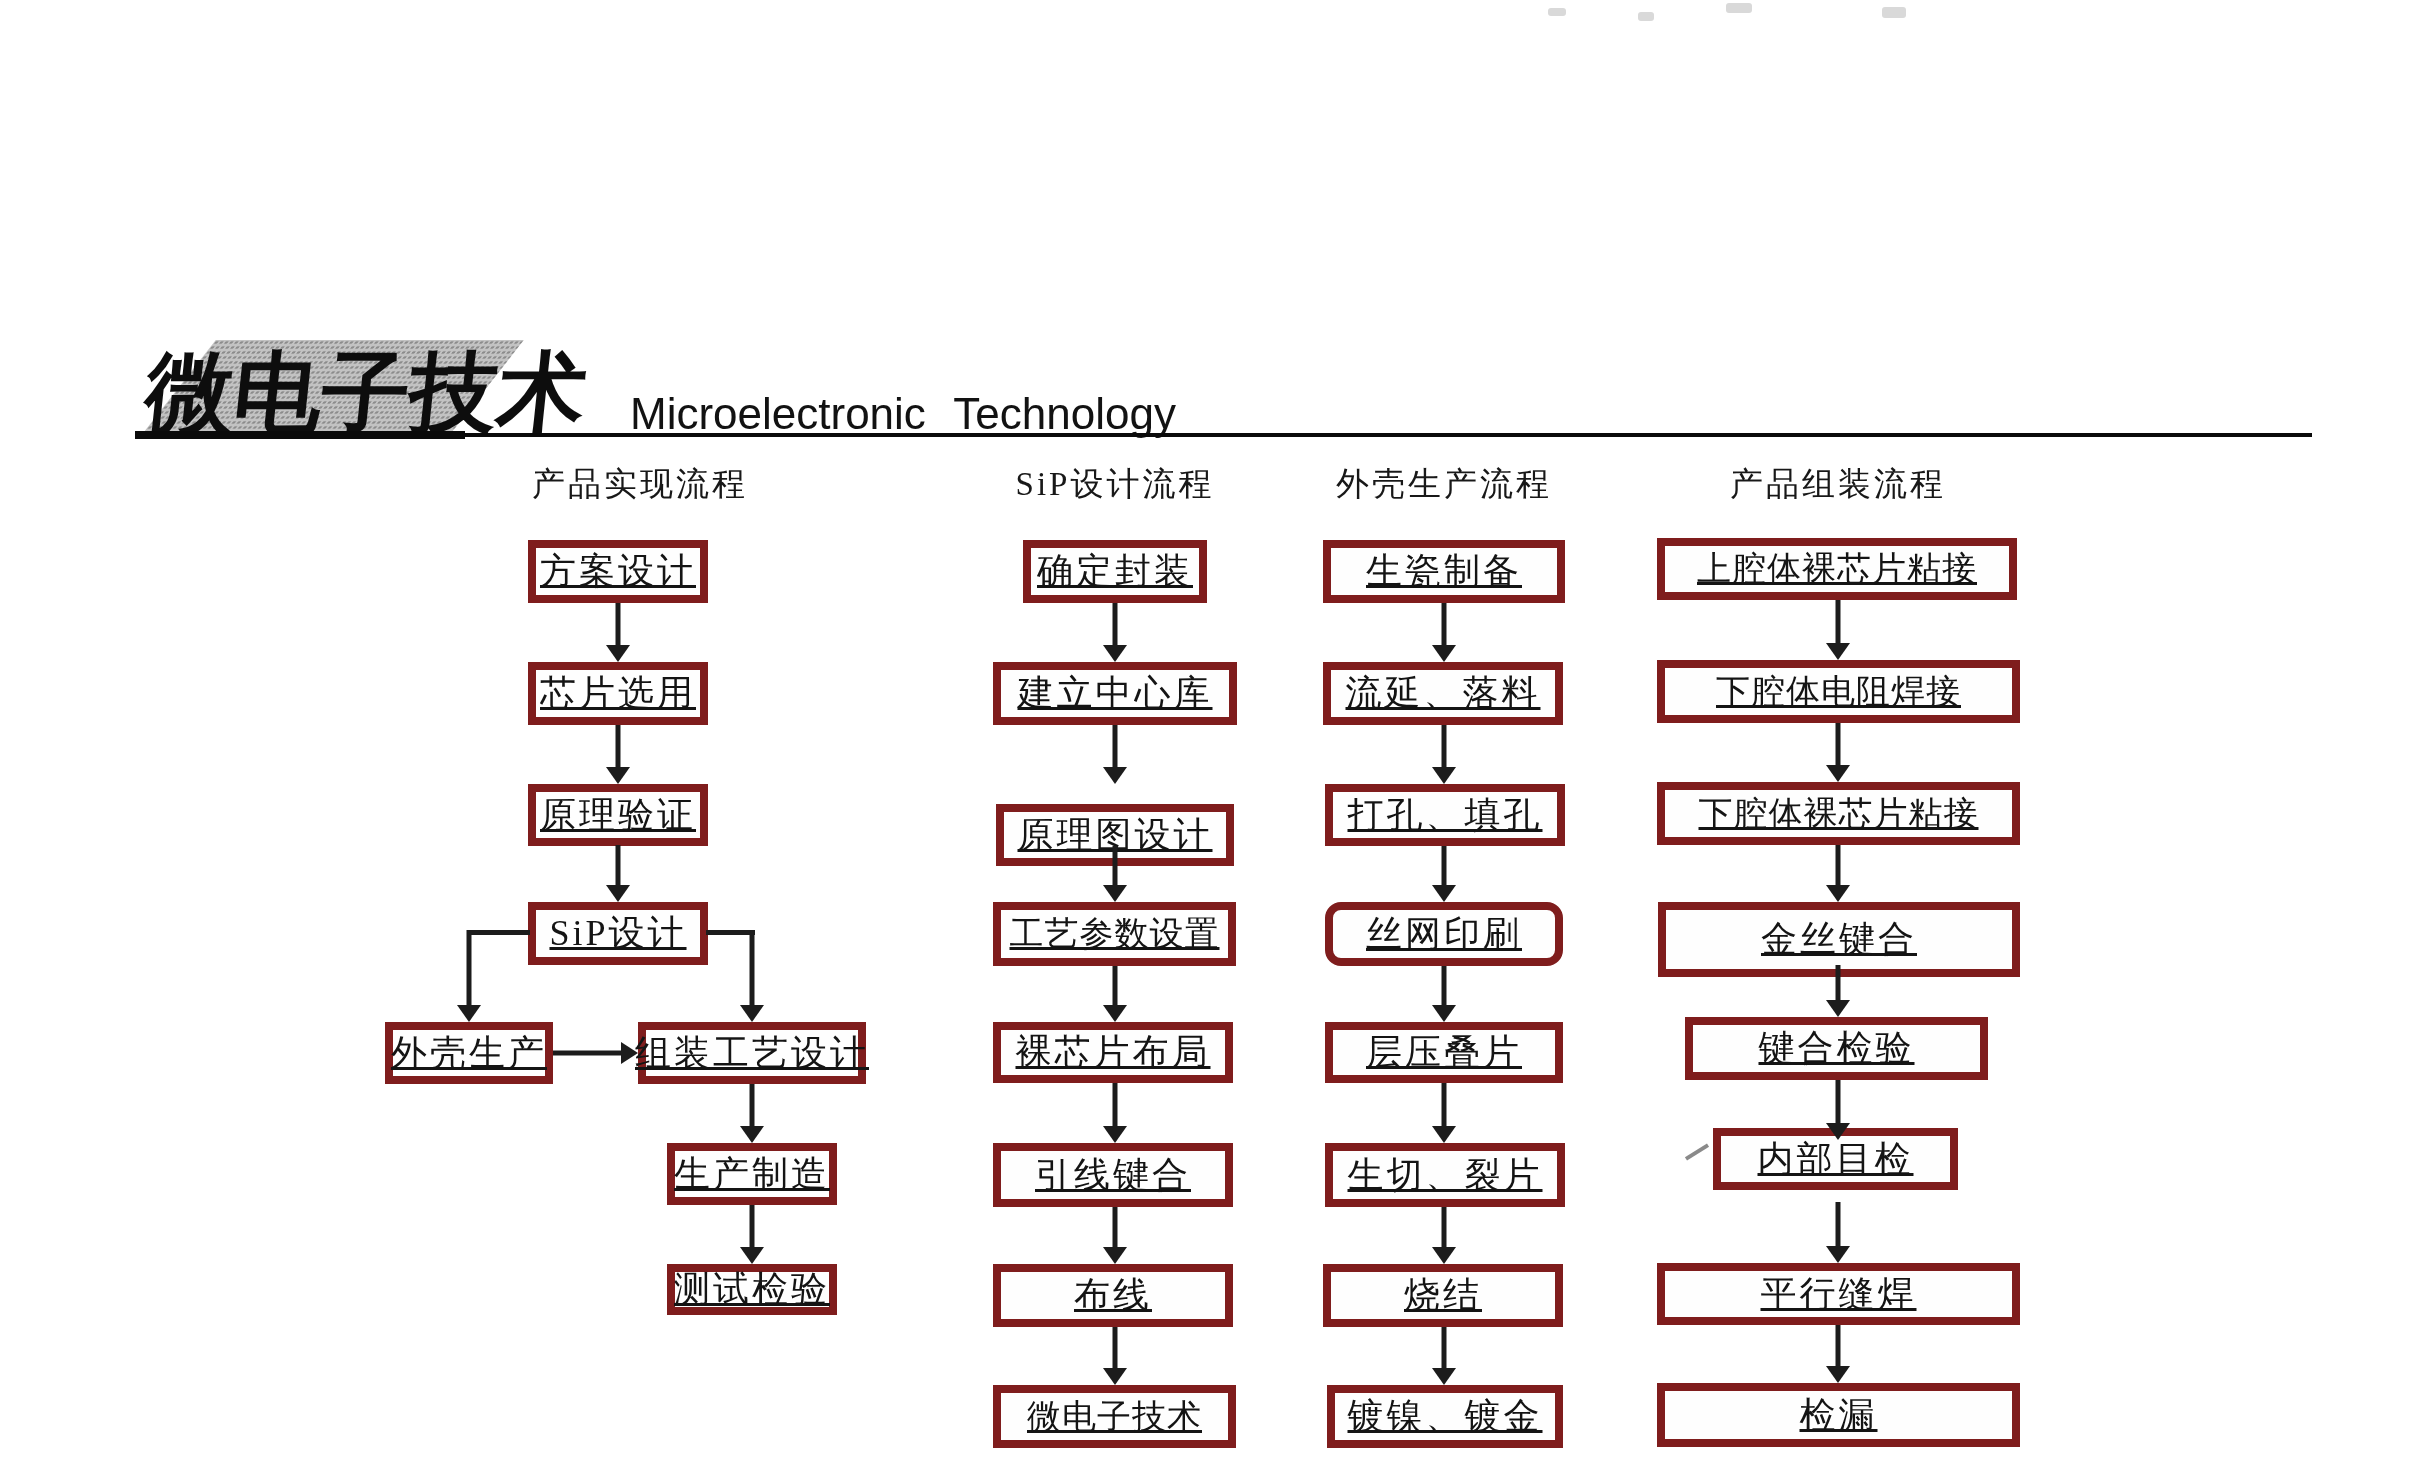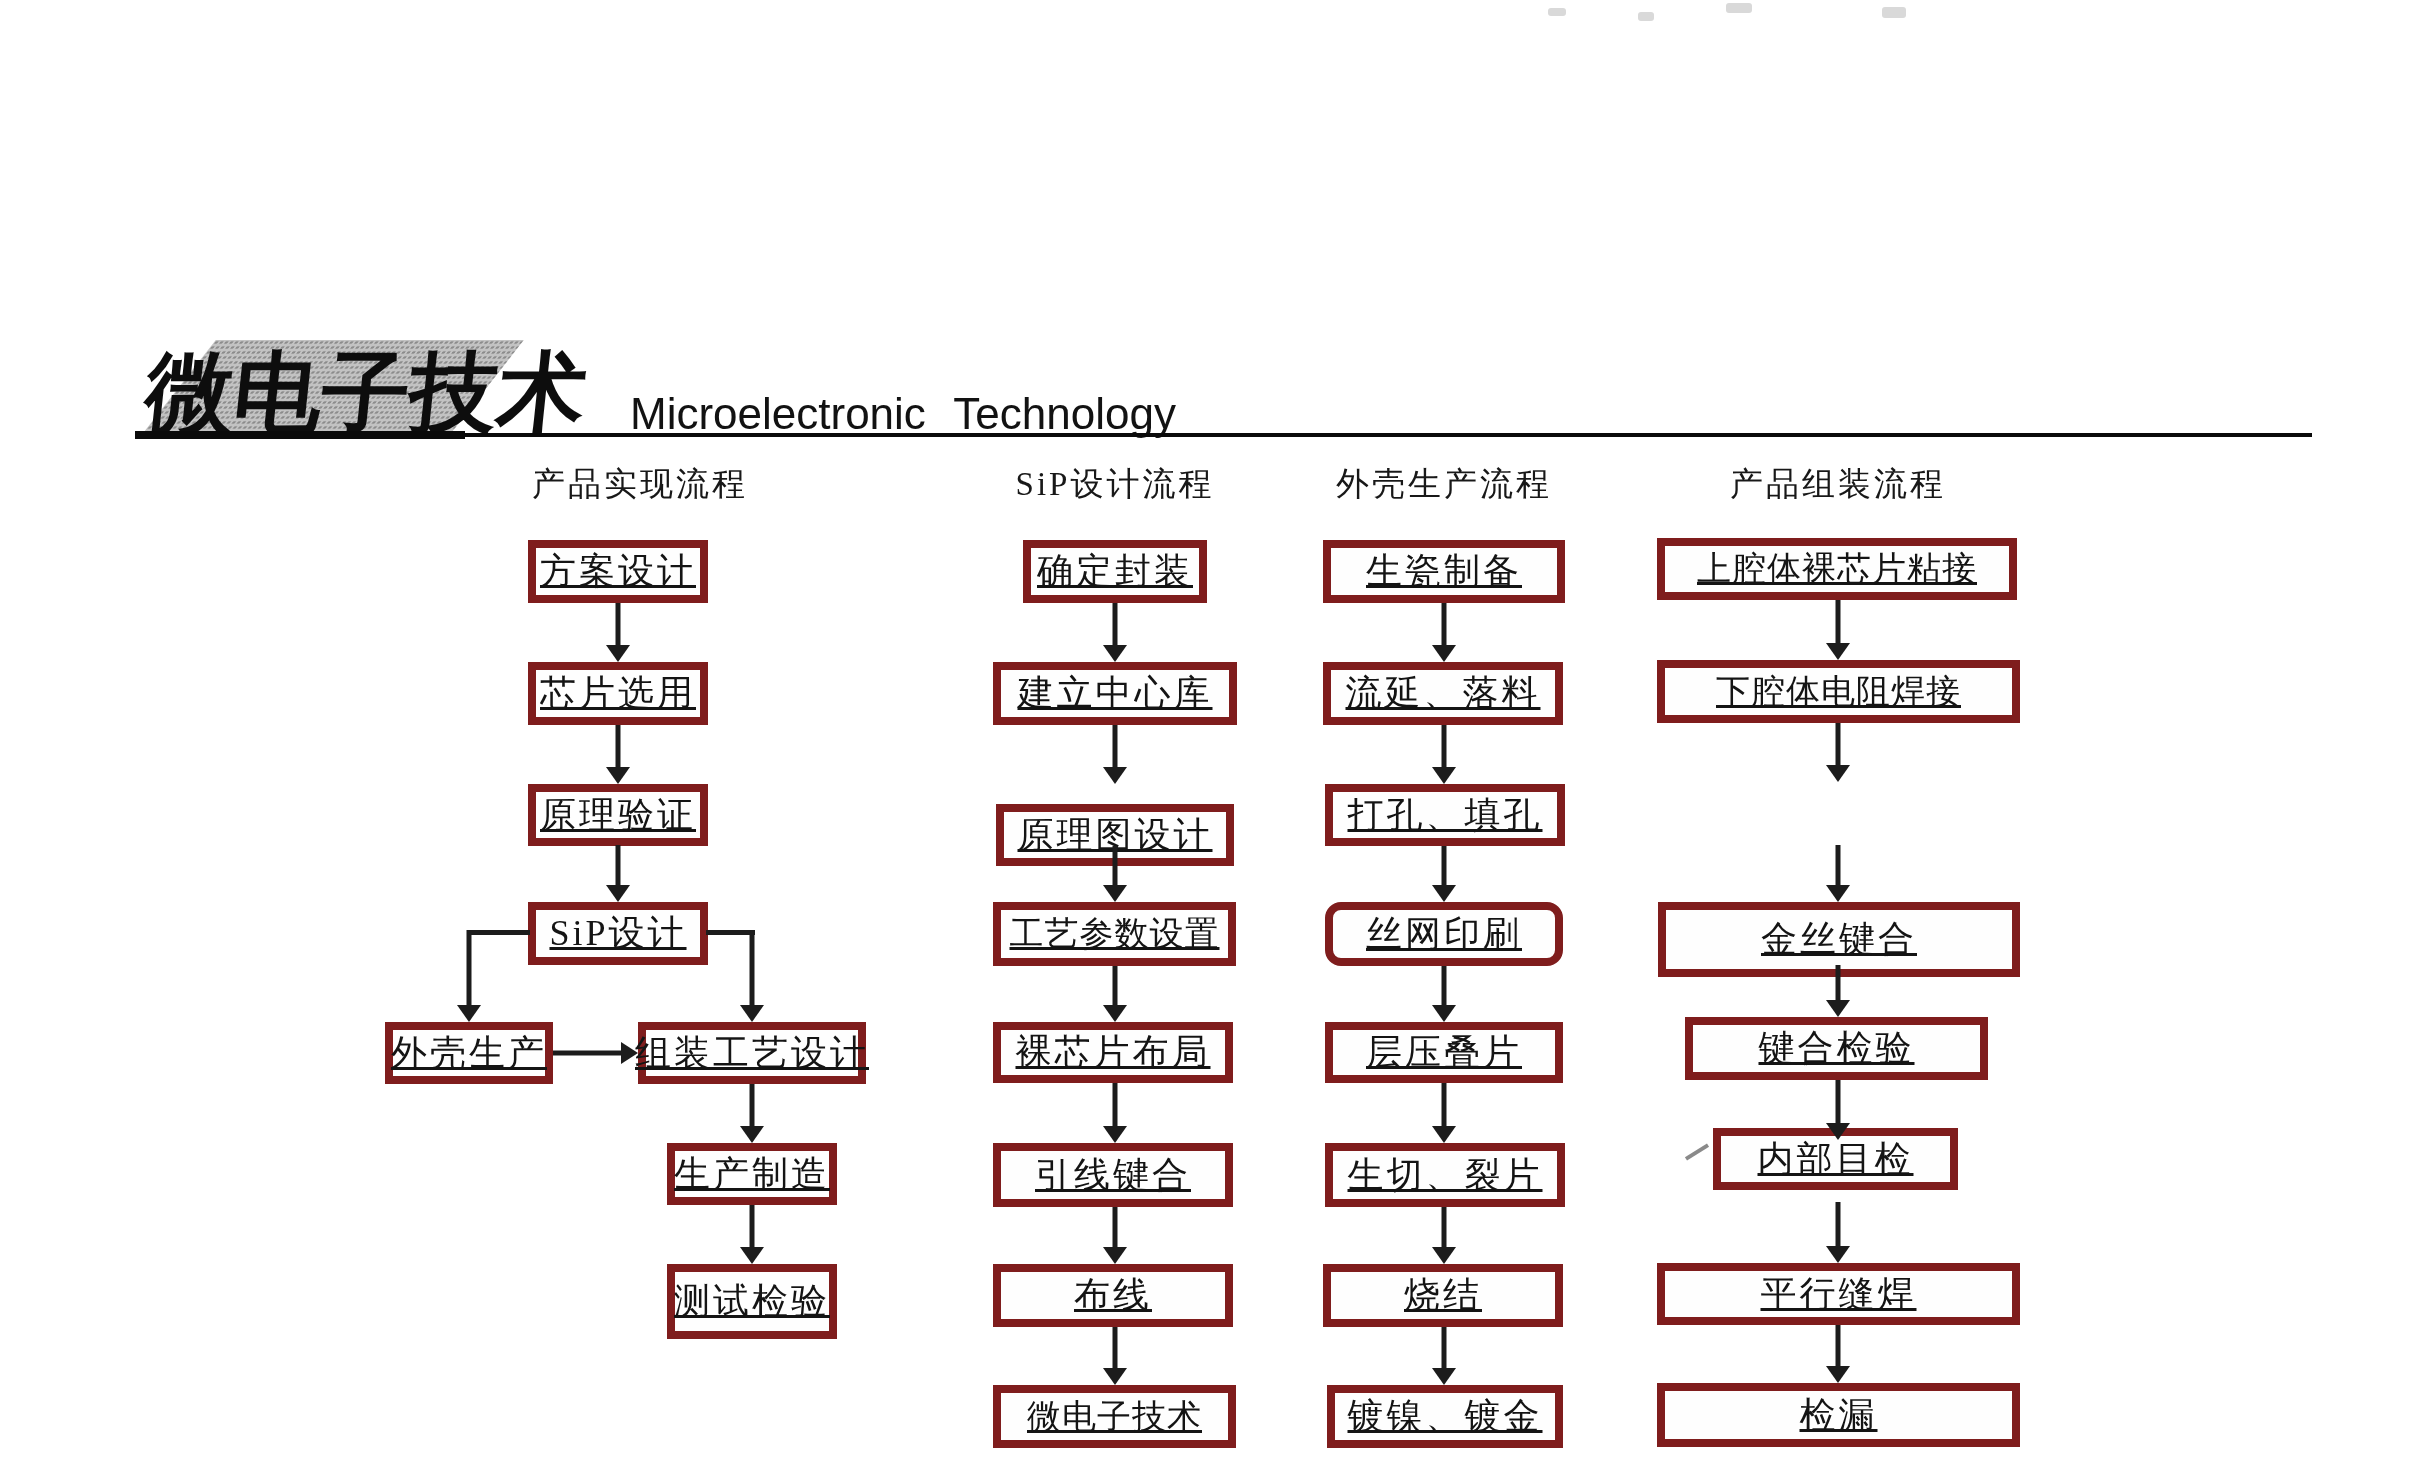--- a/index.html
+++ b/index.html
@@ -102,21 +102,21 @@
   <div class="flow-title" style="left:1264px; top:462px;">外壳生产流程</div>
   <div class="flow-title" style="left:1658px; top:462px;">产品组装流程</div>
 
   <div class="node" style="left:528px; top:540px; width:180px; height:63px;">方案设计</div>
   <div class="node" style="left:528px; top:662px; width:180px; height:63px;">芯片选用</div>
   <div class="node" style="left:528px; top:784px; width:180px; height:62px;">原理验证</div>
   <div class="node" style="left:528px; top:902px; width:180px; height:63px;">SiP设计</div>
   <div class="node" style="left:385px; top:1022px; width:168px; height:62px;">外壳生产</div>
   <div class="node" style="left:638px; top:1022px; width:228px; height:62px;">组装工艺设计</div>
   <div class="node" style="left:667px; top:1143px; width:170px; height:62px;">生产制造</div>
-  <div class="node" style="left:667px; top:1264px; width:170px; height:75px;">测试检验</div>
+  <div class="node" style="left:667px; top:1264px; width:170px; height:51px;">测试检验</div>
 
   <div class="av" style="left:606px; top:603px; height:59px;"></div>
   <div class="av" style="left:606px; top:725px; height:59px;"></div>
   <div class="av" style="left:606px; top:845px; height:57px;"></div>
 
   <div class="seg" style="left:467px; top:930px; width:63px;"></div>
   <div class="av" style="left:457px; top:930px; height:92px;"></div>
   <div class="seg" style="left:706px; top:930px; width:49px;"></div>
   <div class="av" style="left:740px; top:930px; height:92px;"></div>
 
@@ -153,20 +153,21 @@
   <div class="av" style="left:1432px; top:603px;  height:59px;"></div>
   <div class="av" style="left:1432px; top:725px;  height:59px;"></div>
   <div class="av" style="left:1432px; top:846px;  height:56px;"></div>
   <div class="av" style="left:1432px; top:966px;  height:56px;"></div>
   <div class="av" style="left:1432px; top:1083px; height:60px;"></div>
   <div class="av" style="left:1432px; top:1207px; height:57px;"></div>
   <div class="av" style="left:1432px; top:1327px; height:58px;"></div>
 
   <div class="node small-text" style="left:1657px; top:538px; width:360px; height:62px;">上腔体裸芯片粘接</div>
   <div class="node small-text" style="left:1657px; top:660px; width:363px; height:63px;">下腔体电阻焊接</div>
+  <div class="node small-text" style="left:1657px; top:782px; width:363px; height:63px;">下腔体裸芯片粘接</div>
   <div class="node" style="left:1658px; top:902px;  width:362px; height:75px;">金丝键合</div>
   <div class="node" style="left:1685px; top:1017px; width:303px; height:63px;">键合检验</div>
   <div class="node" style="left:1713px; top:1128px; width:245px; height:62px;">内部目检</div>
   <div class="node" style="left:1657px; top:1263px; width:363px; height:62px;">平行缝焊</div>
   <div class="node" style="left:1657px; top:1383px; width:363px; height:64px;">检漏</div>
 
   <div class="av" style="left:1826px; top:600px;  height:60px;"></div>
   <div class="av" style="left:1826px; top:723px;  height:59px;"></div>
   <div class="av" style="left:1826px; top:845px;  height:57px;"></div>
   <div class="av" style="left:1826px; top:965px;  height:52px;"></div>

